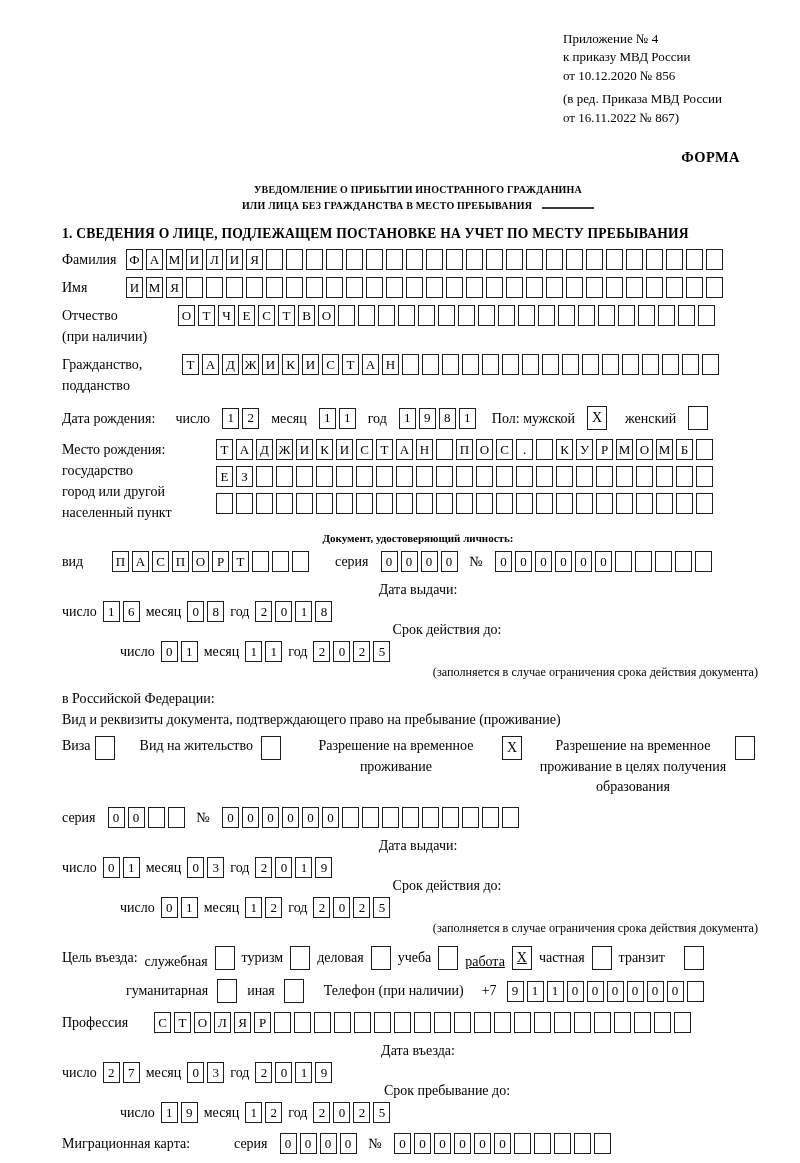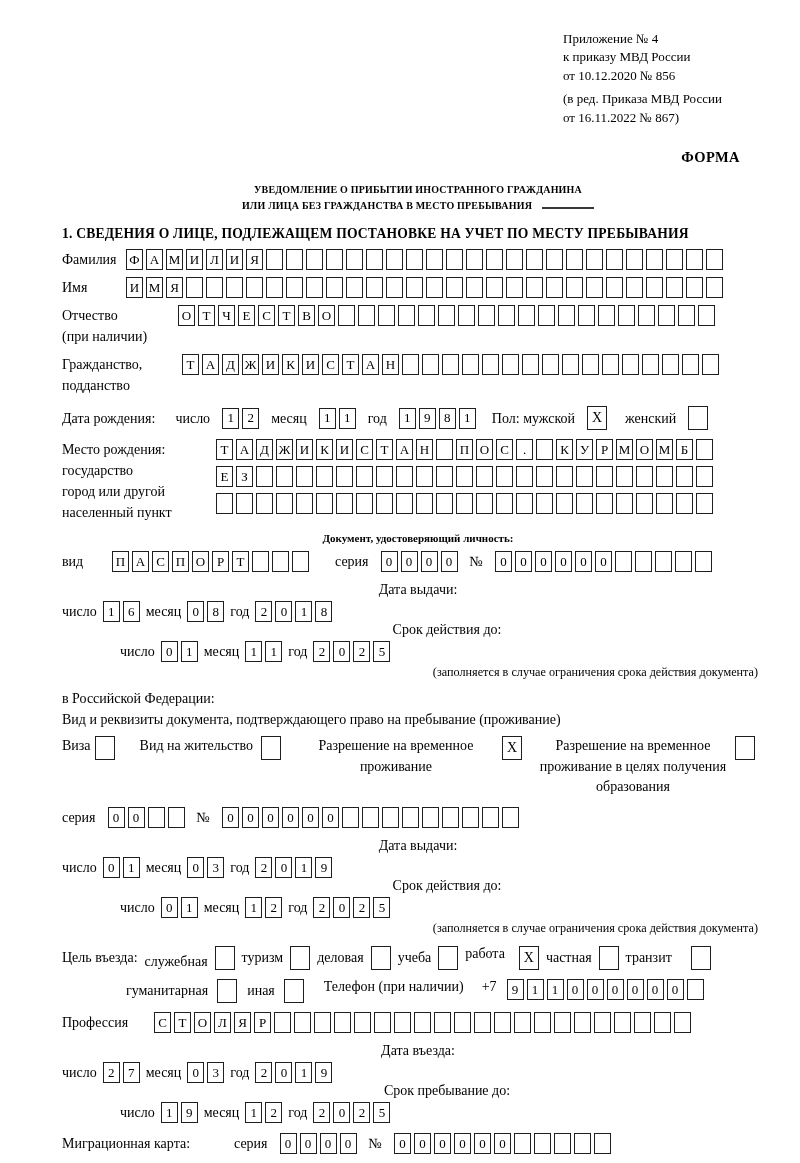--- a/index.html
+++ b/index.html
@@ -517,35 +517,35 @@
       <span class="cell cb"></span>
     </div>
     <div class="opt" style="gap:7px;align-items:center;">
       <span>деловая</span>
       <span class="cell cb"></span>
     </div>
     <div class="opt" style="gap:7px;align-items:center;font-family:Liberation Serif, serif;">
       <span>учеба</span>
       <span class="cell cb"></span>
     </div>
-    <div class="opt" style="gap:14px;align-items:flex-start;">
+    <div class="opt" style="gap:7px;align-items:flex-end;text-decoration:underline;">
       <span>работа</span>
       <span class="cell cb">X</span>
     </div>
     <div class="opt" style="gap:7px;align-items:center;">
       <span>частная</span>
       <span class="cell cb"></span>
     </div>
     <div class="opt" style="gap:19px;align-items:center;">
       <span>транзит</span>
       <span class="cell cb"></span>
     </div>
   </div>
 
-  <div class="optrow indent" style="gap:10px;margin-top:9px;">
+  <div class="optrow indent" style="gap:10px;align-items:center;margin-top:9px;">
     <div class="opt" style="gap:9px;align-items:center;">
       <span>гуманитарная</span>
       <span class="cell cb"></span>
     </div>
     <div class="opt" style="gap:9px;align-items:center;">
       <span>иная</span>
       <span class="cell cb"></span>
     </div>
     <span style="margin-left:10px;">Телефон (при наличии)</span>
     <span style="margin-left:8px;">+7</span>

